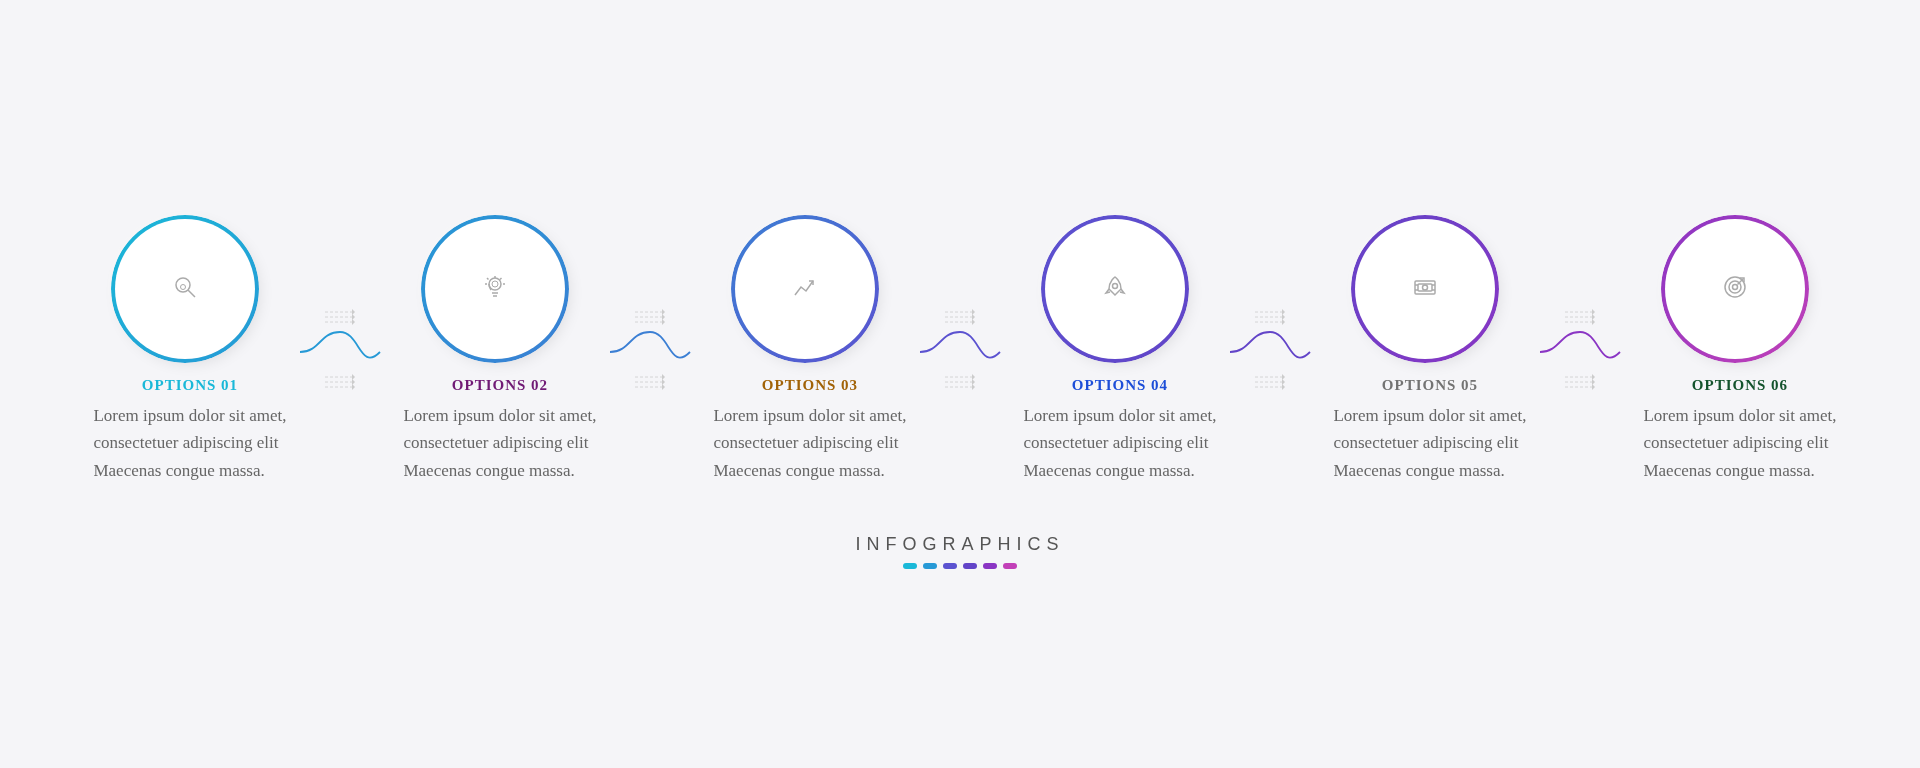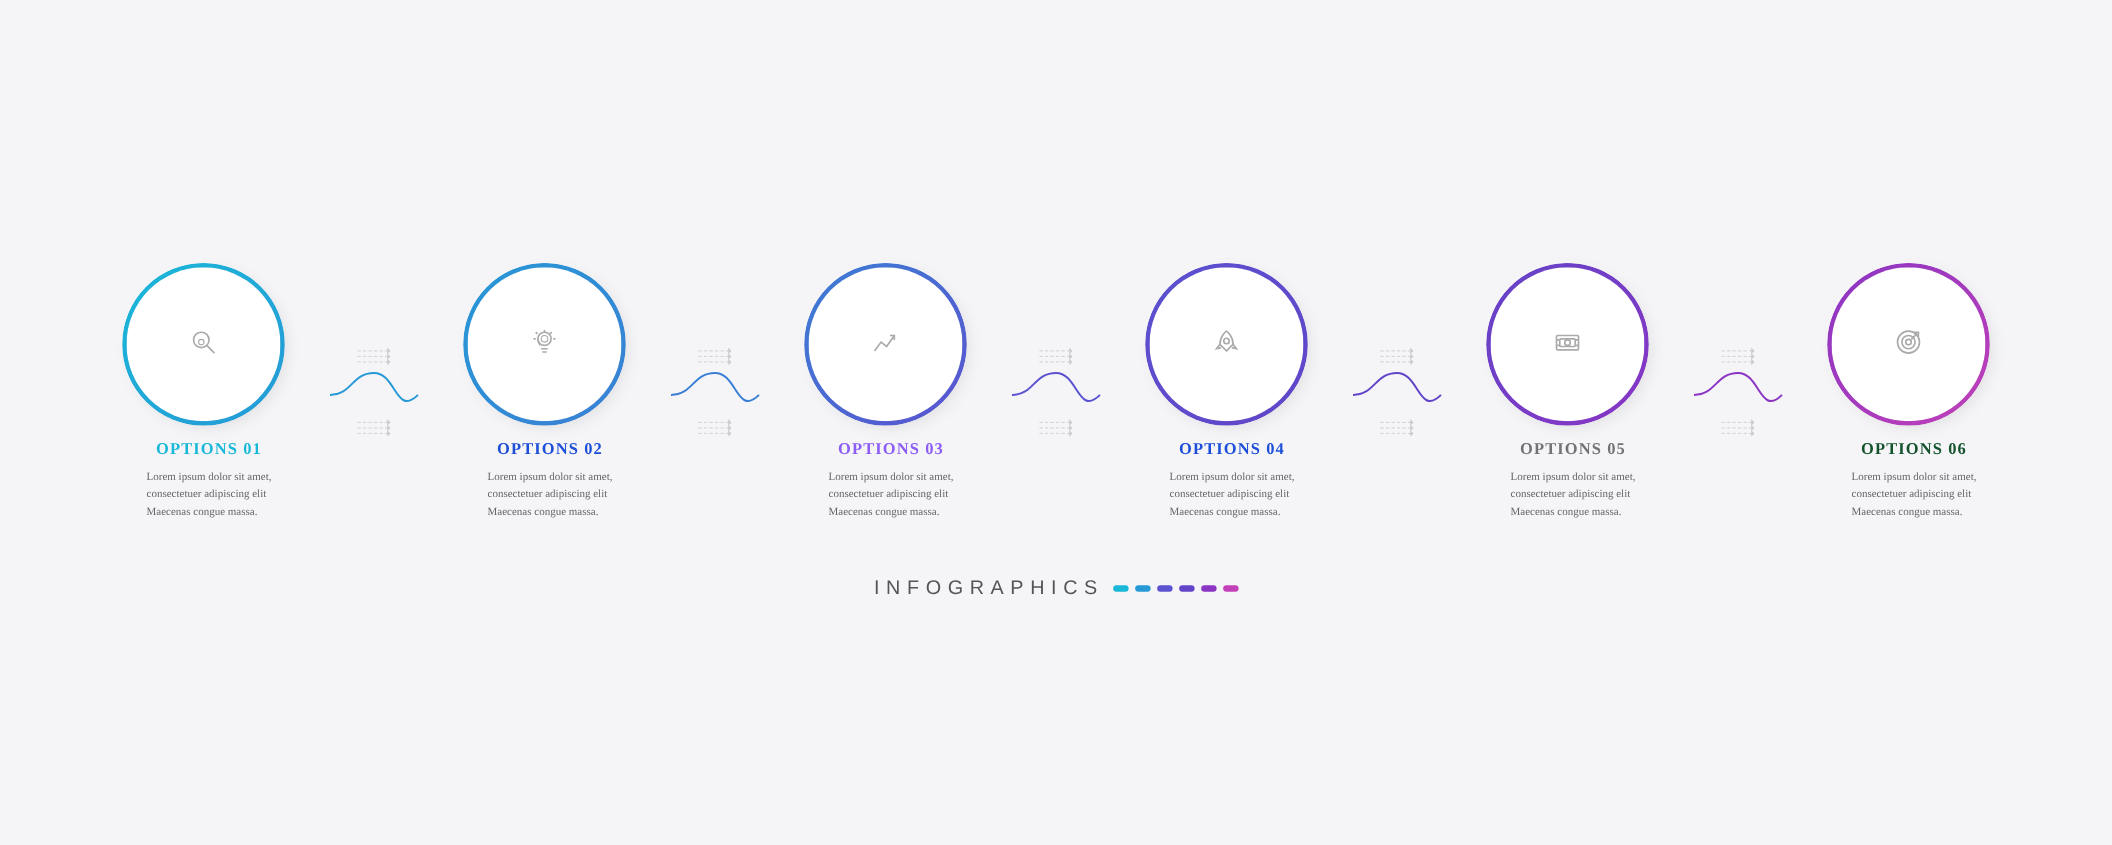--- a/index.html
+++ b/index.html
@@ -98,30 +98,30 @@
       font-size: 15px;
       font-weight: 700;
       letter-spacing: 1px;
       text-transform: uppercase;
       color: var(--label-color);
       margin-bottom: 8px;
       padding-left: 10px;
     }
 
     .step-text {
-      font-size: 10px;
+      font-size: 17px;
       color: #666;
       line-height: 1.6;
       padding-left: 10px;
     }
 
     .footer {
       margin-top: 30px;
       display: flex;
-      flex-direction: row;
+      flex-direction: column;
       align-items: center;
       gap: 8px;
     }
 
     .footer-title {
       font-size: 18px;
       letter-spacing: 6px;
       color: #555;
       font-weight: 400;
       text-transform: uppercase;
@@ -197,21 +197,21 @@
     <path d="M10 17 Q8 14 8 11"></path>
     <line x1="4" y1="11" x2="6" y2="11"></line>
     <line x1="22" y1="11" x2="24" y2="11"></line>
     <line x1="6" y1="5" x2="7.5" y2="6.5"></line>
     <line x1="20.5" y1="5" x2="19" y2="6.5"></line>
     <line x1="14" y1="3" x2="14" y2="5"></line>
     <circle cx="14" cy="11" r="3" stroke="#aaa" stroke-width="1" fill="none"></circle>
   </svg></span>
           </div>
         </div>
-        <div class="step-label" style="color: #1d4ed8;">OPTIONS 02</div>
+        <div class="step-label" style="color: #701a75;">OPTIONS 02</div>
         <div class="step-text">Lorem ipsum dolor sit amet,<br>consectetuer adipiscing elit<br>Maecenas congue massa.</div>
       </div>
       <div class="connector">
         <svg width="80" height="140" viewBox="0 0 80 140" fill="none" xmlns="http://www.w3.org/2000/svg">
     <defs>
       <linearGradient id="cg1" x1="0%" y1="50%" x2="100%" y2="50%">
         <stop offset="0%" stop-color="#3b7fd4"></stop>
         <stop offset="100%" stop-color="#3b7fd4"></stop>
       </linearGradient>
     </defs>
@@ -239,21 +239,21 @@
     <div class="step-wrapper">
       <div class="step">
         <div class="circle-area">
           <div class="circle" style="--circle-gradient: linear-gradient(135deg, #3b7fd4, #5b52d0);">
             <span class="circle-icon"><svg width="28" height="28" viewBox="0 0 28 28" fill="none" stroke="#aaa" stroke-width="1.5">
     <polyline points="4,22 10,14 15,18 22,8"></polyline>
     <polyline points="18,8 22,8 22,12"></polyline>
   </svg></span>
           </div>
         </div>
-        <div class="step-label" style="color: #8b5cf6;">OPTIONS 03</div>
+        <div class="step-label" style="color: #a16207;">OPTIONS 03</div>
         <div class="step-text">Lorem ipsum dolor sit amet,<br>consectetuer adipiscing elit<br>Maecenas congue massa.</div>
       </div>
       <div class="connector">
         <svg width="80" height="140" viewBox="0 0 80 140" fill="none" xmlns="http://www.w3.org/2000/svg">
     <defs>
       <linearGradient id="cg2" x1="0%" y1="50%" x2="100%" y2="50%">
         <stop offset="0%" stop-color="#5b52d0"></stop>
         <stop offset="100%" stop-color="#5b52d0"></stop>
       </linearGradient>
     </defs>

